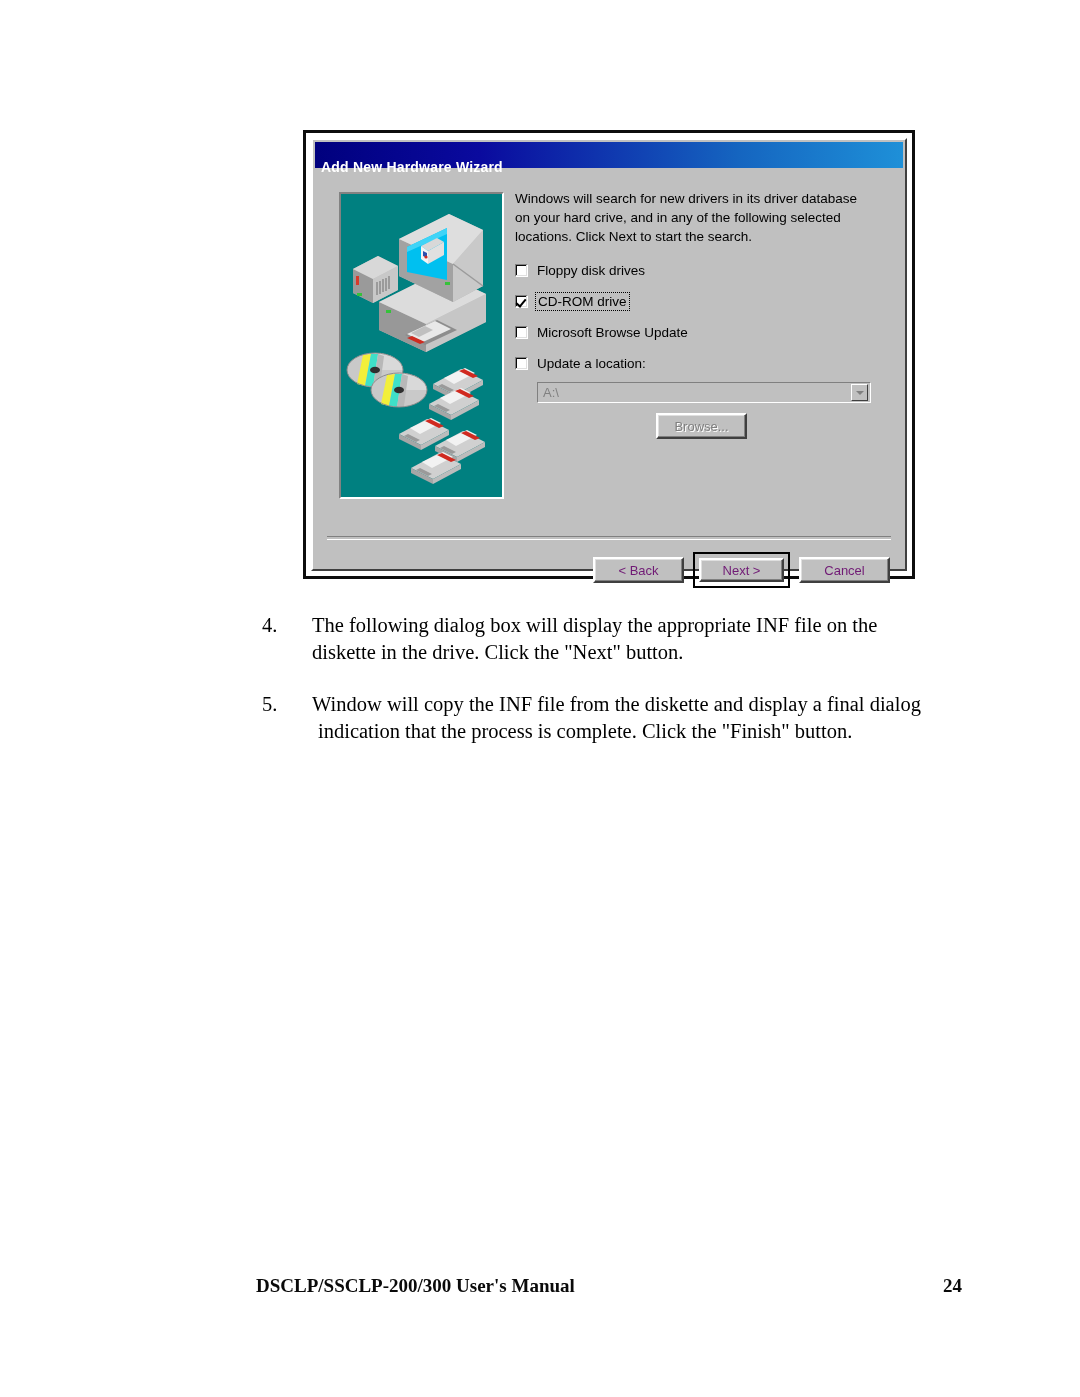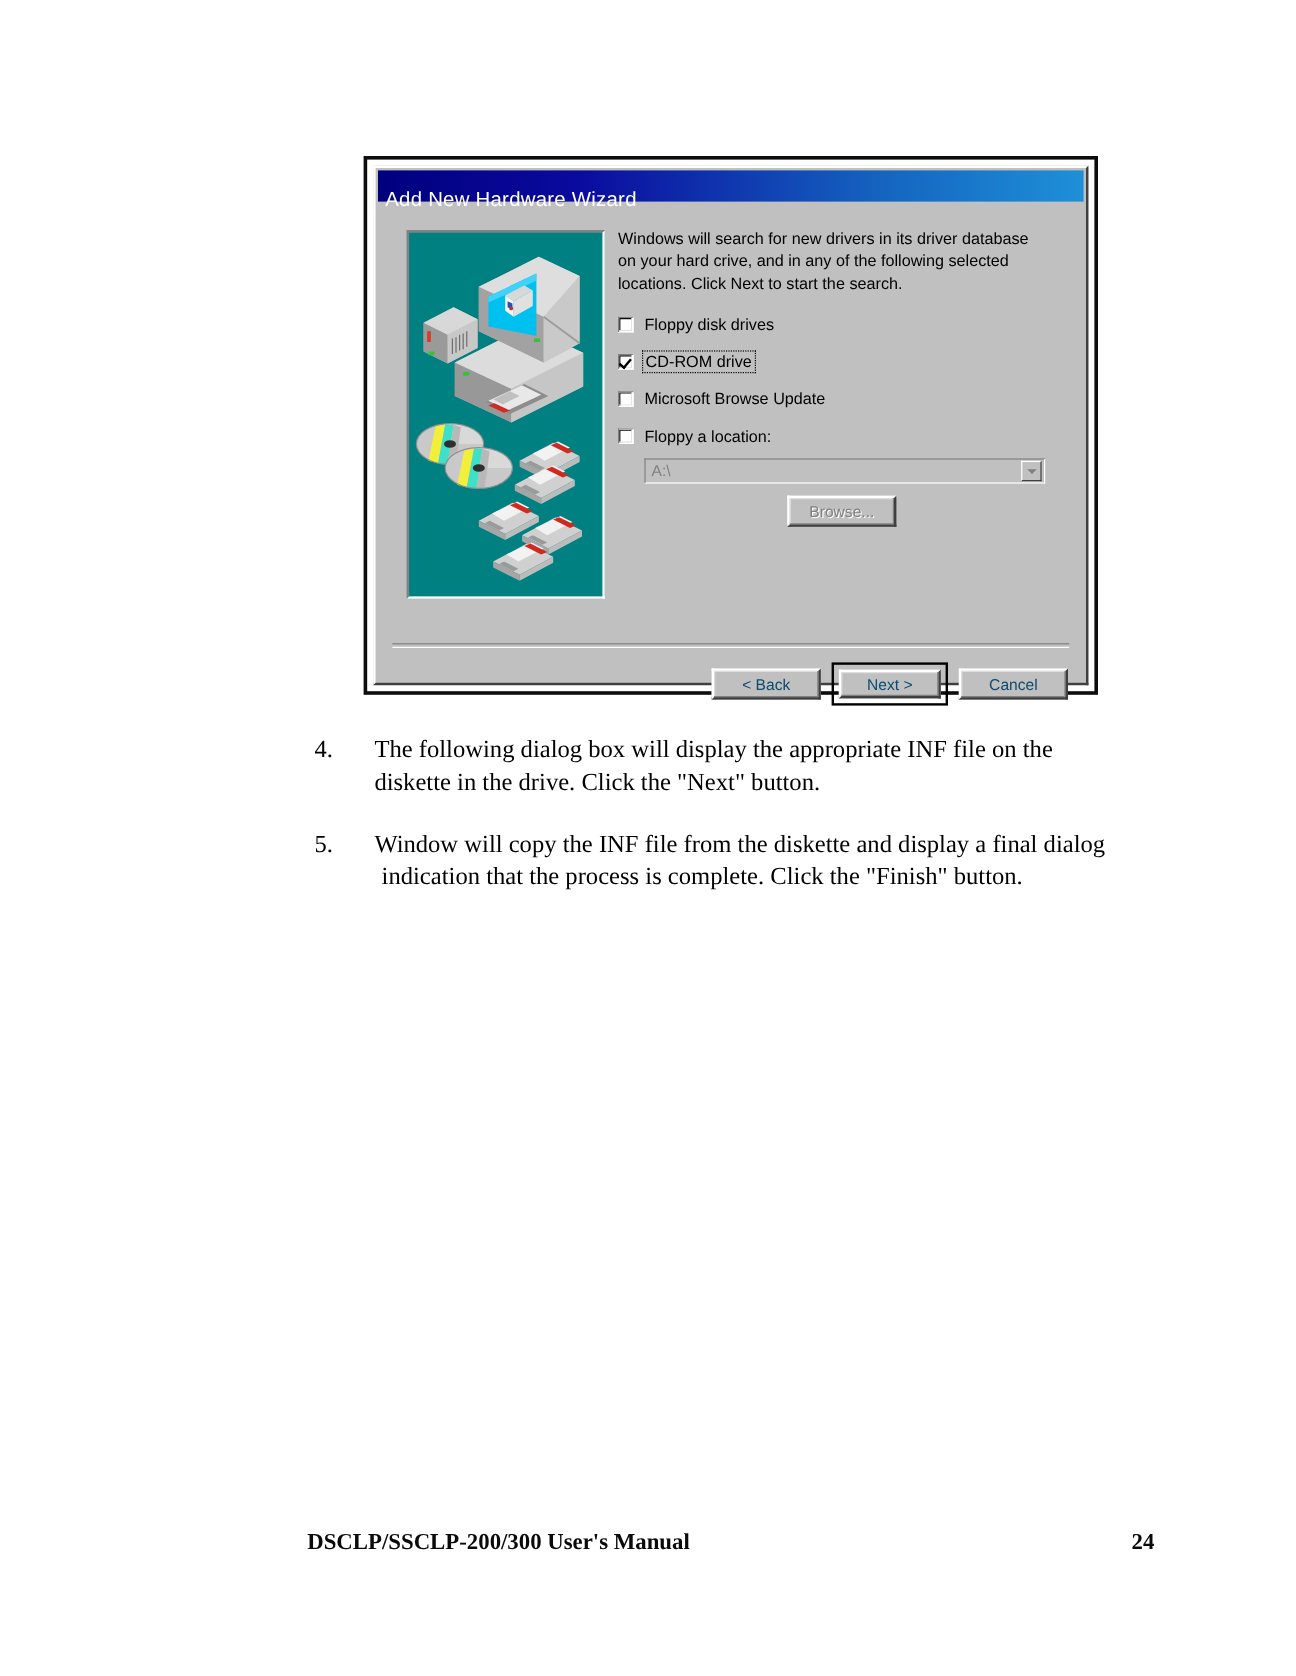--- a/index.html
+++ b/index.html
@@ -53,22 +53,22 @@
   #titlebar {
     height: 26px;
     margin: 2px 2px 0 2px;
     background: linear-gradient(to right, #00007e 0%, #0a0a9e 28%, #1565c0 72%, #1e90d8 100%);
     display: flex;
     align-items: center;
     padding-left: 6px;
   }
   #titlebar-text {
     color: #ffffff;
-    font-size: 17px;
-    font-weight: normal;
+    font-size: 14px;
+    font-weight: bold;
     letter-spacing: 0.2px;
     white-space: nowrap;
     margin-top: 23px;
   }
 
   #dialog-body {
     position: absolute;
     left: 2px;
     right: 2px;
     top: 28px;
@@ -196,21 +196,21 @@
 
   
   #browse-row {
     display: flex;
     justify-content: center;
     padding-right: 1px;
   }
   .btn {
     font-family: "Liberation Sans", sans-serif;
     font-size: 13px;
-    color: #0c4a6e;
+    color: #701a75;
     background: #c0c0c0;
     border-top: 2px solid #ffffff;
     border-left: 2px solid #ffffff;
     border-right: 2px solid #3f3f3f;
     border-bottom: 2px solid #3f3f3f;
     box-shadow: inset -1px -1px 0 #808080, inset 1px 1px 0 #dfdfdf;
     height: 26px;
     min-width: 91px;
     box-sizing: border-box;
     display: inline-flex;
@@ -439,21 +439,21 @@
             <span class="option-label focused">CD-ROM drive</span>
           </div>
 
           <div class="option-row">
             <span class="cb"></span>
             <span class="option-label">Microsoft Browse Update</span>
           </div>
 
           <div class="option-row">
             <span class="cb"></span>
-            <span class="option-label">Floppy a location:</span>
+            <span class="option-label">Update a location:</span>
           </div>
 
           <div id="location-combo">
             <span id="location-value">A:\</span>
             <span id="combo-arrow-button">
               <span class="arrow-glyph"></span>
             </span>
           </div>
 
           <div id="browse-row">

